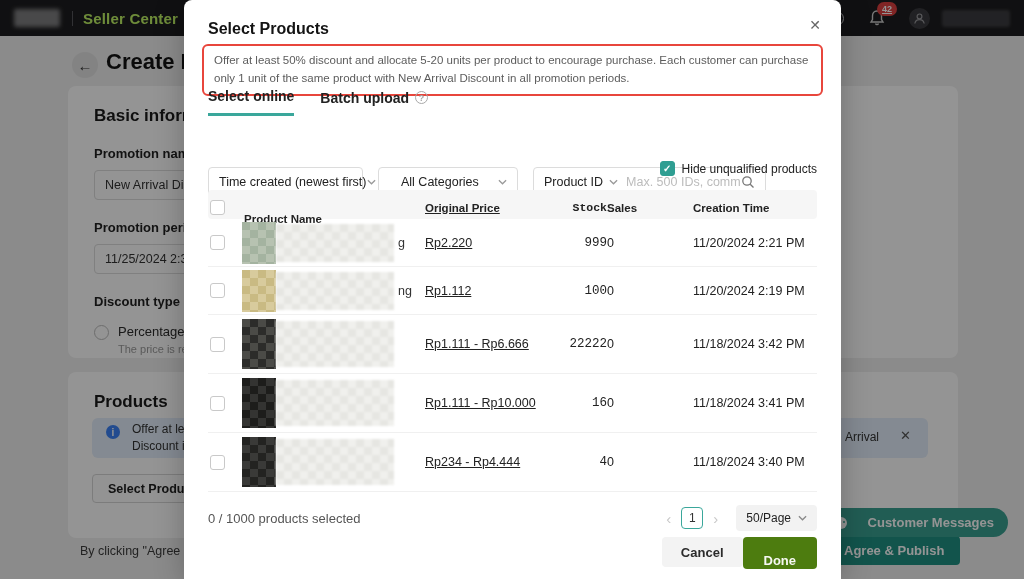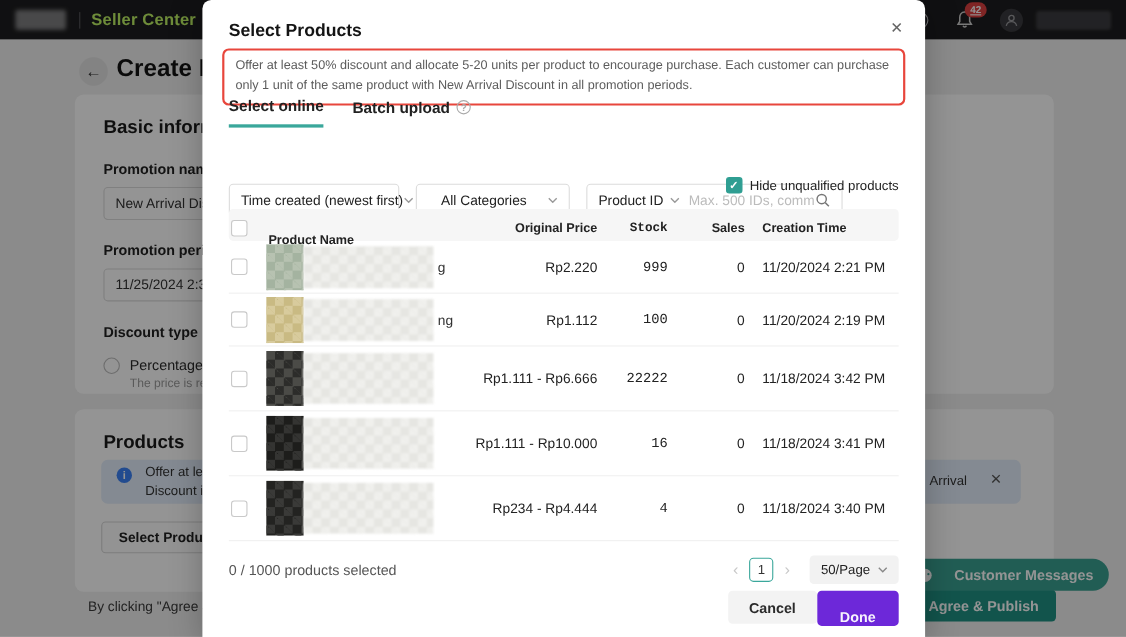--- a/index.html
+++ b/index.html
@@ -97,23 +97,23 @@
   .sel-search .ph { color:#bcbcbc; margin-left:8px; overflow:hidden; white-space:nowrap; flex:1; }
   .hideq { position:absolute; right:24px; top:161px; display:flex; align-items:center; gap:7px; cursor:pointer; }
   .hideq-label { font-size:12px; color:#222; }
   .cb { width:15px; height:15px; border:1.5px solid #c9c9c9; border-radius:3px; background:#fff;
     display:flex; align-items:center; justify-content:center; flex:0 0 auto; cursor:pointer; }
   .cb.checked { background:#2f9e92; border-color:#2f9e92; color:#fff; font-size:10px; font-weight:700; }
 
   .tbl { position:absolute; left:24px; right:24px; top:190px; }
   .tr { display:grid; grid-template-columns:34px 1fr 118px 64px 70px 140px; align-items:center; }
   .thead { background:#f6f6f6; border-radius:4px; height:29px; font-size:11.5px; font-weight:700; color:#222; }
-  .c-price { text-align:right; }
+  .c-price { text-align:left;text-decoration:underline; }
   .c-stock { text-align:right;font-family:Liberation Mono, monospace; }
-  .c-sales { text-align:right; }
+  .c-sales { text-align:left; }
   .c-time { text-align:left; padding-left:16px; white-space:nowrap; }
   .thead .c-name { padding-left:2px;margin-top:23px; }
   .row { border-bottom:1px solid #f0f0f0; height:48px; font-size:12.5px; color:#222; }
   .row.tall { height:59px; }
   .c-namecell { display:flex; align-items:center; overflow:hidden; }
   .mosaic { background-image:
       linear-gradient(45deg, var(--m1) 25%, transparent 25%, transparent 75%, var(--m1) 75%),
       linear-gradient(45deg, var(--m1) 25%, var(--m2) 25%, var(--m2) 75%, var(--m1) 75%);
     background-size:16px 16px; background-position:0 0, 8px 8px; }
   .thumb { width:34px; height:42px; flex:0 0 auto; }
@@ -128,21 +128,21 @@
   .pg-arrow { color:#c8c8c8; font-size:15px; background:none; border:none; cursor:pointer; line-height:1;
     padding:0 3px; }
   .pg-num { width:22px; height:22px; border:1px solid #3aa79b; border-radius:4px; font-size:12px; color:#333;
     display:flex; align-items:center; justify-content:center; background:#fff; cursor:pointer; }
   .pg-size { margin-left:8px; height:26px; background:#f2f2f2; border:none; border-radius:4px;
     display:flex; align-items:center; gap:7px; padding:0 10px; font-size:12px; color:#222; cursor:pointer;
     font-family:"Liberation Sans", sans-serif; }
   .m-actions { position:absolute; right:24px; top:537px; display:flex; }
   .btn-cancel { height:30px; padding:0 19px; background:#f3f3f3; border:none; border-radius:4px;
     font-size:13px; font-weight:700; color:#2b2b2b; cursor:pointer; font-family:"Liberation Sans", sans-serif; }
-  .btn-done { height:30px; padding:16px 21px; background:#6d28d9; border:none; border-radius:4px;
+  .btn-done { height:30px; padding:16px 21px; background:#4d7c0f; border:none; border-radius:4px;
     font-size:13px; font-weight:700; color:rgba(255,255,255,.95); cursor:default;
     font-family:"Liberation Sans", sans-serif; }
   .chev { width:9px; height:6px; flex:0 0 auto; }
 </style>
 </head>
 <body>
 
 <div class="stage">
 
   <div class="topbar">

